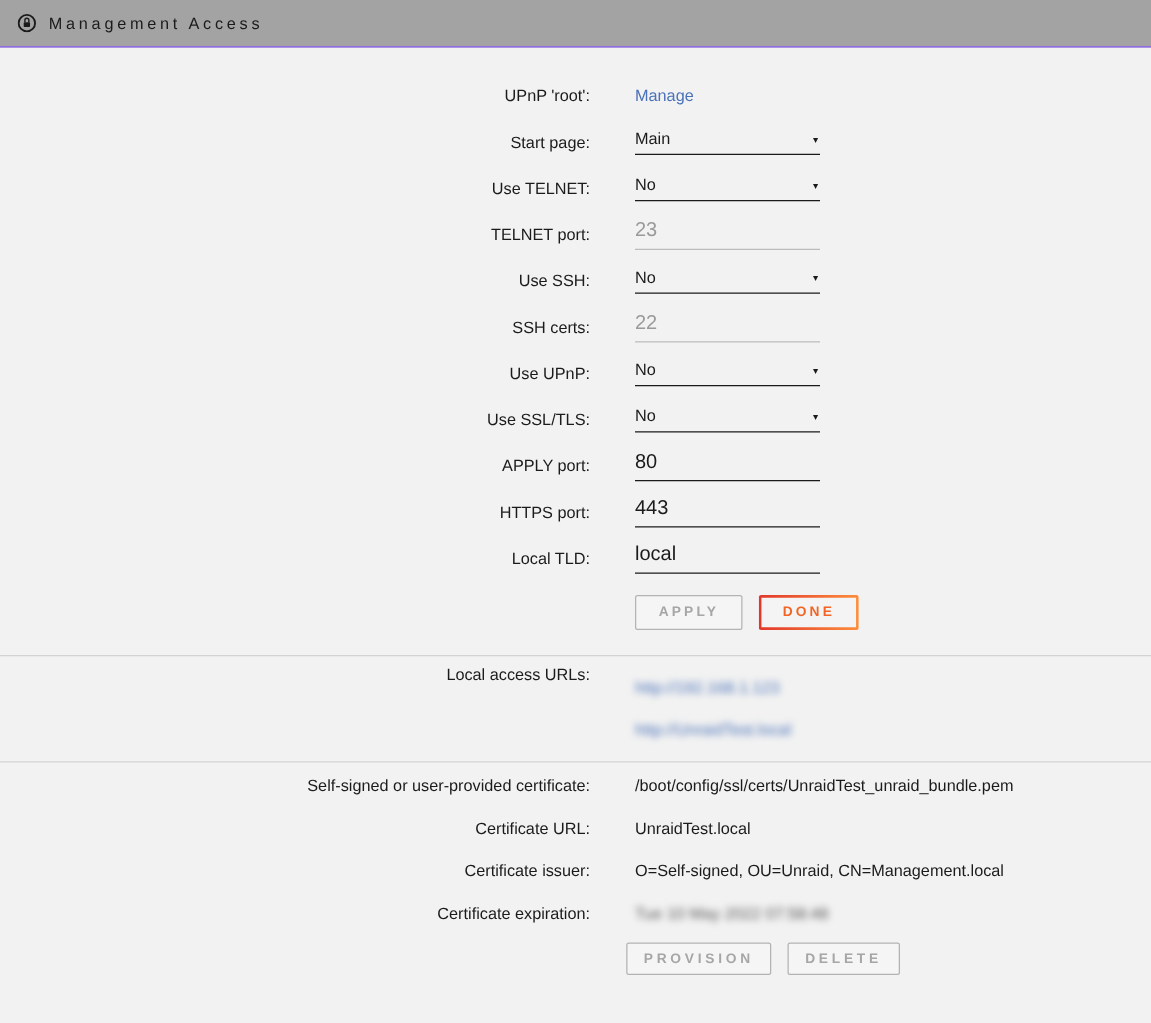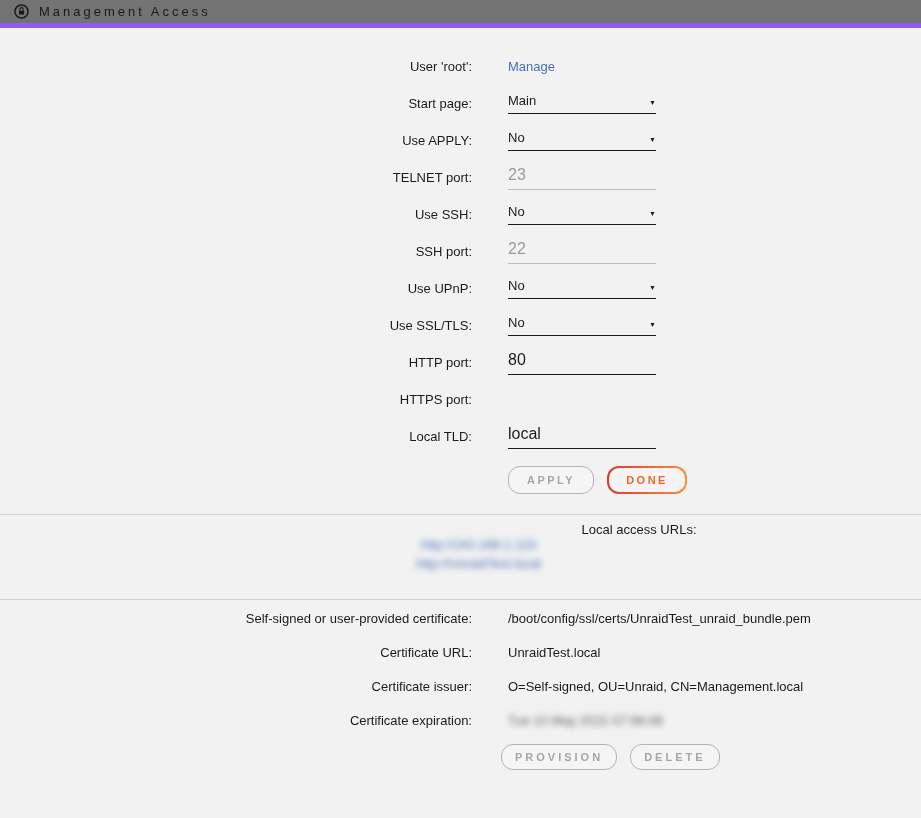--- a/index.html
+++ b/index.html
@@ -8,22 +8,22 @@
     background:#f2f2f2;
     font-family:"Liberation Sans", sans-serif;
     font-size:13px;
     color:#1c1b1b;
     overflow:hidden;
   }
   .page { width:921px; height:818px; background:#f2f2f2; }
 
   
   .hdr {
-    height:28px; background:#737373;
-    border-bottom:5px solid #8b5cf6;
+    height:38px; background:#a3a3a3;
+    border-bottom:1px solid #8b5cf6;
     display:flex; align-items:center; padding-left:14px;
   }
   .hdr-icon { display:inline-flex; width:15px; height:15px; margin-right:10px; }
   .hdr-title { letter-spacing:3px; font-size:13px; color:#1c1b1b; }
 
   
   .form { padding-top:20px; }
   .row { display:flex; align-items:center; height:37px; }
   .row-label { width:472px; text-align:right; color:#1c1b1b; }
   .row-value { margin-left:36px; display:flex; align-items:center; }
@@ -39,36 +39,36 @@
     font-size:16px; color:#1c1b1b; padding:0 0 5px 0; outline:none;
   }
   input.txt:disabled { color:#9a9a9a; border-bottom:1px solid #bcbcbc; }
   a.link { color:#4a72b8; text-decoration:none; }
 
   
   .btn-row { margin-left:508px; margin-top:11px; display:flex; gap:13px; }
   .btn {
     font-family:"Liberation Sans",sans-serif;
     font-size:11px; font-weight:bold; letter-spacing:2.5px;
-    padding:7px 18px; border-radius:12px; background:#f5f5f5;
+    padding:7px 18px; border-radius:2px; background:#f5f5f5;
     border:1px solid #b3b3b3; color:#a6a6a6; cursor:pointer;
   }
   .btn-done {
     border:2px solid transparent; padding:6px 17px;
     background:linear-gradient(#f4f4f4,#f4f4f4) padding-box,
                linear-gradient(90deg,#e2372b,#fd8d3b) border-box;
     color:#f26524;
   }
 
   .divider { border-top:1px solid #d3d3d3; }
   .divider-1 { margin-top:20px; }
 
   
   .urls-section { padding:7px 0 9px 0; }
-  .url-row { display:flex; align-items:center; height:34px;flex-direction:column; }
+  .url-row { display:flex; height:34px; }
   .blur-link { color:#4a72b8; filter:blur(3px); user-select:none; }
   .blur-dark { color:#5a5a5a; filter:blur(3px); user-select:none; }
 
   
   .cert-section { padding-top:1px; }
   .cert-row { display:flex; align-items:center; height:34px; }
   .cert-btn-row { margin-left:501px; margin-top:7px; display:flex; gap:13px; }
   .btn-wide { letter-spacing:3px; padding:6px 13px; }
 </style>
 </head>
@@ -85,38 +85,38 @@
       </svg>
     </span>
     <span class="hdr-title">Management Access</span>
   </header>
 
   <main>
 
     <section class="form">
 
       <div class="row">
-        <div class="row-label">User 'root':</div>
+        <div class="row-label">UPnP 'root':</div>
         <div class="row-value">
           <a class="link" href="#">Manage</a>
         </div>
       </div>
 
       <div class="row">
         <div class="row-label">Start page:</div>
         <div class="row-value">
           <div class="select">
             <span>Main</span>
             <span class="select-arrow">▼</span>
           </div>
         </div>
       </div>
 
       <div class="row">
-        <div class="row-label">Use APPLY:</div>
+        <div class="row-label">Use TELNET:</div>
         <div class="row-value">
           <div class="select">
             <span>No</span>
             <span class="select-arrow">▼</span>
           </div>
         </div>
       </div>
 
       <div class="row">
         <div class="row-label">TELNET port:</div>
@@ -129,21 +129,21 @@
         <div class="row-label">Use SSH:</div>
         <div class="row-value">
           <div class="select">
             <span>No</span>
             <span class="select-arrow">▼</span>
           </div>
         </div>
       </div>
 
       <div class="row">
-        <div class="row-label">SSH port:</div>
+        <div class="row-label">SSH certs:</div>
         <div class="row-value">
           <input class="txt" disabled="" value="22" style="">
         </div>
       </div>
 
       <div class="row">
         <div class="row-label">Use UPnP:</div>
         <div class="row-value">
           <div class="select">
             <span>No</span>
@@ -156,28 +156,31 @@
         <div class="row-label">Use SSL/TLS:</div>
         <div class="row-value">
           <div class="select">
             <span>No</span>
             <span class="select-arrow">▼</span>
           </div>
         </div>
       </div>
 
       <div class="row">
-        <div class="row-label">HTTP port:</div>
+        <div class="row-label">APPLY port:</div>
         <div class="row-value">
           <input class="txt" value="80" style="">
         </div>
       </div>
 
       <div class="row">
         <div class="row-label">HTTPS port:</div>
+        <div class="row-value">
+          <input class="txt" value="443" style="">
+        </div>
       </div>
 
       <div class="row">
         <div class="row-label">Local TLD:</div>
         <div class="row-value">
           <input class="txt" value="local" style="">
         </div>
       </div>
 
       <div class="btn-row">

